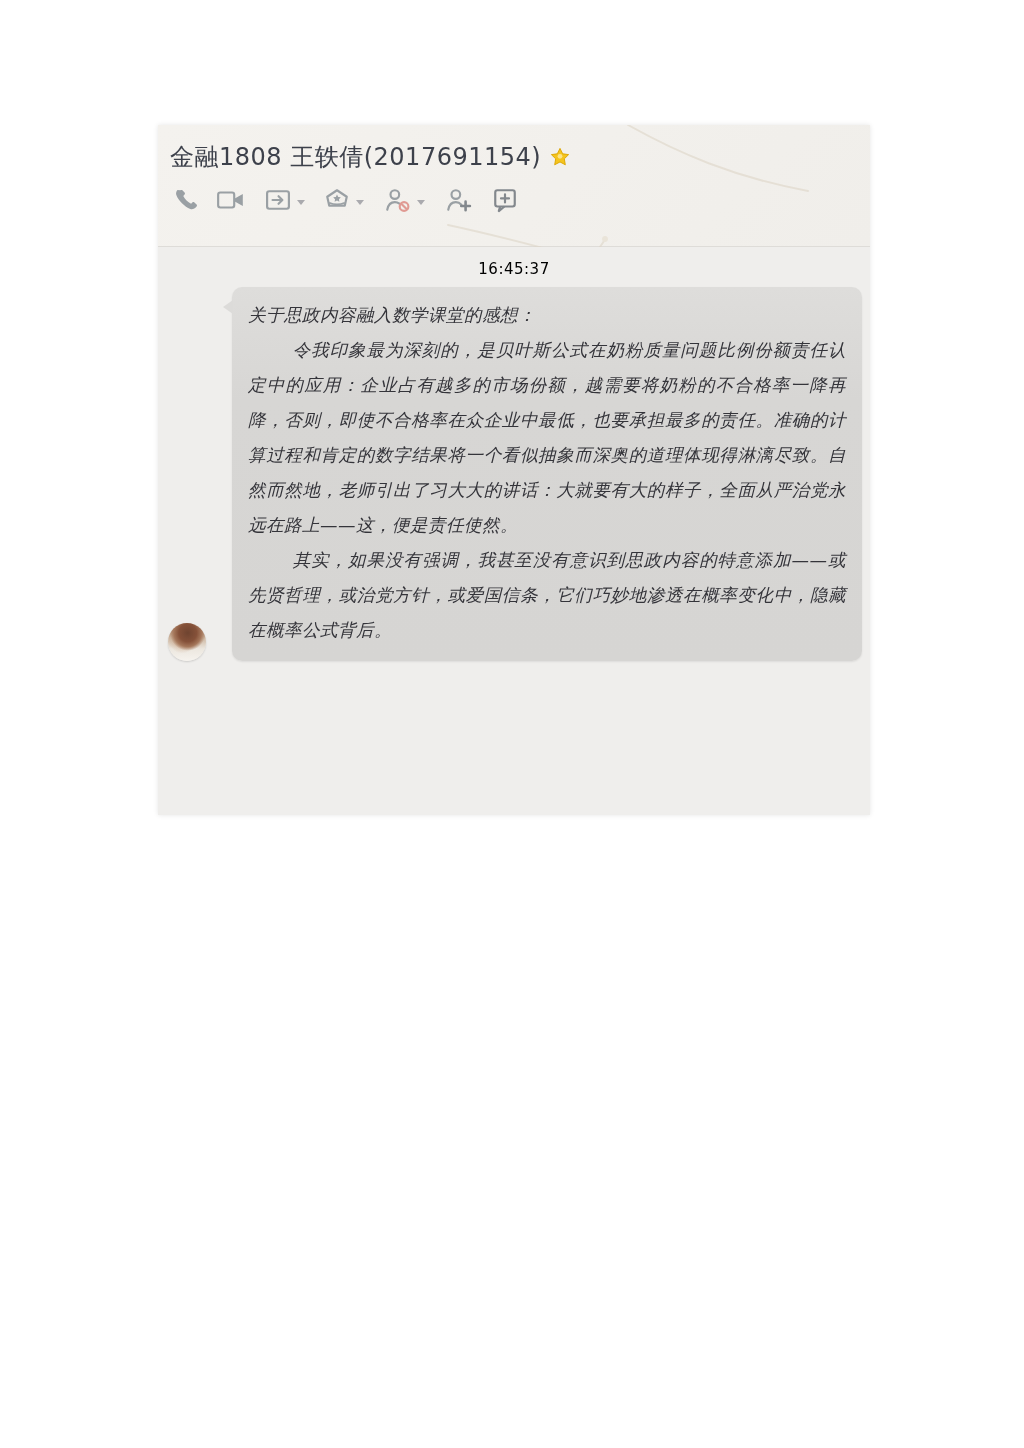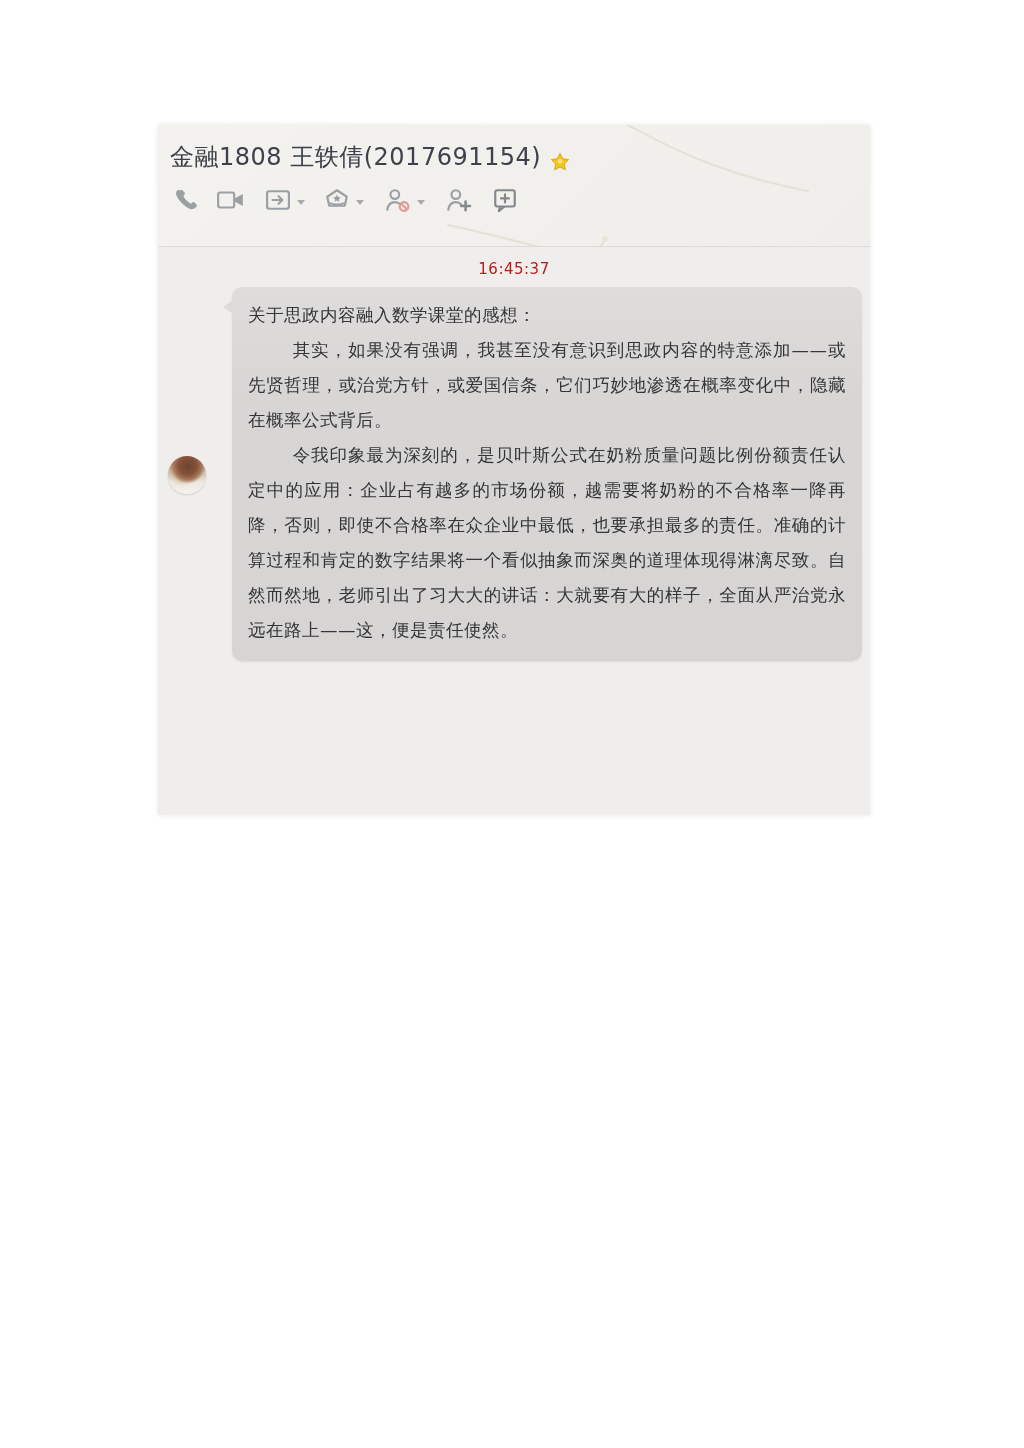--- a/index.html
+++ b/index.html
@@ -18,21 +18,21 @@
   .chat-header {
     position: relative;
     height: 122px;
     background: linear-gradient(135deg, #f4f2ee 0%, #f2f0ec 55%, #f0eeea 100%);
     border-bottom: 1px solid #dedcd8;
   }
   .watermark-svg { position: absolute; left: 0; top: 0; pointer-events: none; opacity: 0.6; }
 
   .header-title-row {
     position: relative;
-    display: flex; align-items: flex-end;
+    display: flex; align-items: center;
     padding: 16px 0 0 12px;
     z-index: 2;
   }
   .window-title {
     font-size: 24px;
     color: #3d414b;
     letter-spacing: 0.5px;
     white-space: nowrap;
   }
   .title-star { margin-left: 8px; display: inline-flex; }
@@ -57,28 +57,29 @@
     margin-left: 5px;
   }
 
   
   .chat-area { position: relative; height: 567px; background: #efeeec; }
 
   .timestamp {
     text-align: center;
     padding-top: 13px;
     font-size: 15px;
-    color: #b91c1c;
+    color: #000000;
     letter-spacing: 0.5px;
   }
 
   .message-row {
     display: flex;
-    align-items: center;
+    align-items: flex-end;
     padding: 9px 8px 0 10px;
+    font-style: italic;
   }
   .avatar {
     flex: 0 0 38px;
     width: 38px; height: 38px;
     border-radius: 50%;
     margin-top: 2px;
     cursor: pointer;
     background:
       radial-gradient(circle at 52% 26%, #6f4430 0%, #855139 26%, #a4765a 40%, rgba(164,118,90,0) 52%),
       radial-gradient(circle at 38% 42%, #c9a284 0%, rgba(201,162,132,0) 45%),
@@ -226,19 +227,19 @@
 
   <div class="chat-area">
 
     <div class="timestamp">16:45:37</div>
 
     <div class="message-row">
       <div class="avatar"></div>
 
       <div class="bubble">
         <p class="para">关于思政内容融入数学课堂的感想：</p>
+        <p class="para indent">令我印象最为深刻的，是贝叶斯公式在奶粉质量问题比例份额责任认定中的应用：企业占有越多的市场份额，越需要将奶粉的不合格率一降再降，否则，即使不合格率在众企业中最低，也要承担最多的责任。准确的计算过程和肯定的数字结果将一个看似抽象而深奥的道理体现得淋漓尽致。自然而然地，老师引出了习大大的讲话：大就要有大的样子，全面从严治党永远在路上——这，便是责任使然。</p>
         <p class="para indent">其实，如果没有强调，我甚至没有意识到思政内容的特意添加——或先贤哲理，或治党方针，或爱国信条，它们巧妙地渗透在概率变化中，隐藏在概率公式背后。</p>
-        <p class="para indent">令我印象最为深刻的，是贝叶斯公式在奶粉质量问题比例份额责任认定中的应用：企业占有越多的市场份额，越需要将奶粉的不合格率一降再降，否则，即使不合格率在众企业中最低，也要承担最多的责任。准确的计算过程和肯定的数字结果将一个看似抽象而深奥的道理体现得淋漓尽致。自然而然地，老师引出了习大大的讲话：大就要有大的样子，全面从严治党永远在路上——这，便是责任使然。</p>
       </div>
     </div>
 
   </div>
 </div>
 
 </body></html>

